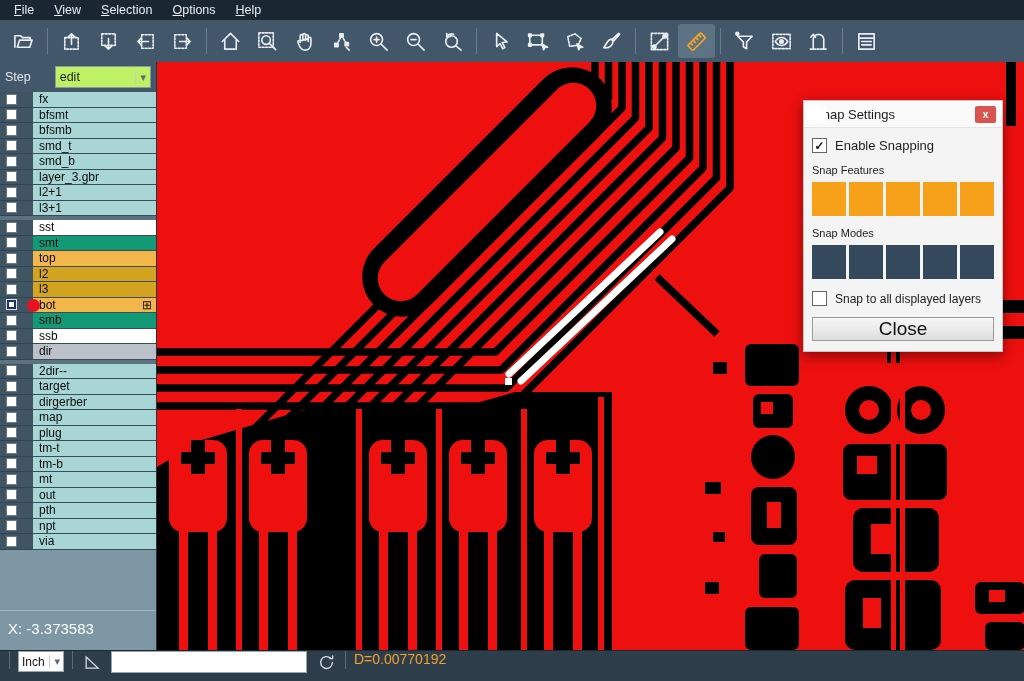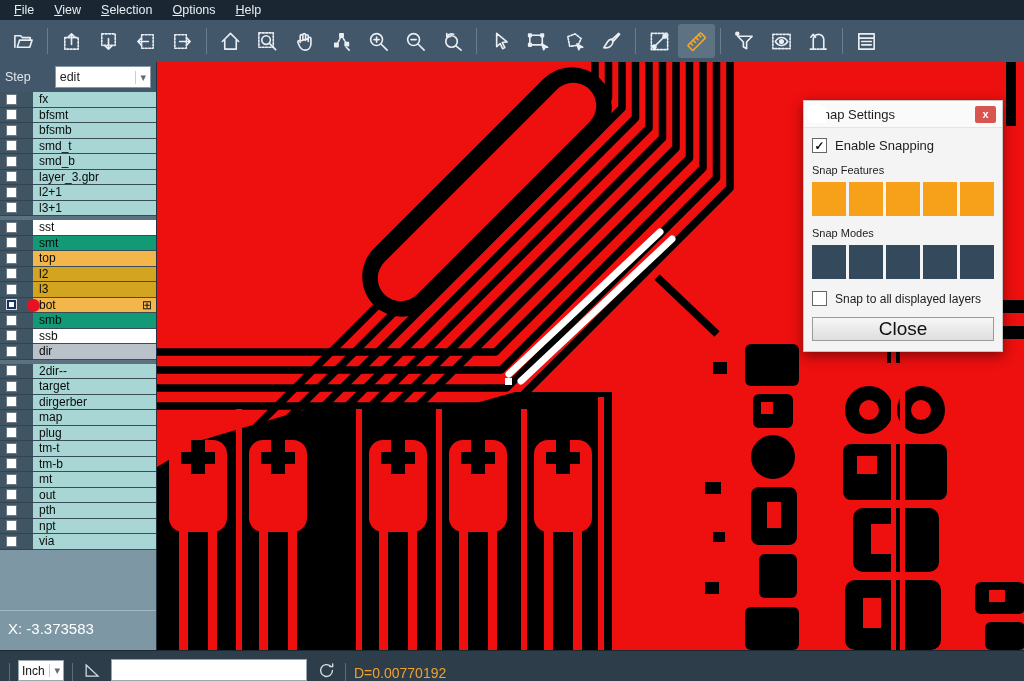--- a/index.html
+++ b/index.html
@@ -16,21 +16,21 @@
   .tbtn{width:37px;height:34px;display:flex;align-items:center;justify-content:center;border-radius:3px;flex:0 0 auto}
   .tbtn .ic,.tbtn svg{display:block;width:23px;height:23px}
   .tbtn.active{background:#5d7282;color:#f5a623}
   .tsep{width:1px;height:26px;background:#6a7d8d;margin:0 5px;flex:0 0 auto}
 
   
   .main{display:flex;height:588px}
   .panel{width:157px;display:flex;flex-direction:column;background:#7d97a5;border-right:1px solid #24323d;flex:0 0 auto}
   .stepbar{height:30px;background:#43576b;display:flex;align-items:center;padding:0 5px;gap:24px;flex:0 0 auto}
   .step-label{color:#dfe7ee;font-size:12.5px}
-  .step-select{flex:1;height:22px;background:#ffffff;border:1px solid #8899a6;display:flex;align-items:center;justify-content:space-between;padding:0 4px;font-size:12.5px;color:#222}
+  .step-select{flex:1;height:22px;background:#bef264;border:1px solid #8899a6;display:flex;align-items:center;justify-content:space-between;padding:0 4px;font-size:12.5px;color:#222}
   .chev{color:#667;font-size:11px;border-left:1px solid #ccc;padding-left:4px}
 
   .layerlist{display:flex;flex-direction:column}
   .lrow{display:flex;height:15.5px;flex:0 0 auto}
   .cbcell{width:33px;background:#405564;display:flex;align-items:center;padding-left:6px;border-bottom:1px solid #33434f;position:relative;z-index:2}
   .cb{width:11px;height:11px;background:#fff;border:1px solid #6d7a84;display:flex;align-items:center;justify-content:center}
   .cb.sel{background:#17335f;border-color:#dde}
   .cb.sel::after{content:"";width:5px;height:5px;background:#fff}
   .dot{position:absolute;right:-7px;top:1px;width:13px;height:13px;border-radius:50%;background:#e81123;z-index:3}
   .lname{flex:1;font-size:12px;color:#0b0b0b;padding:0 4px 0 6px;border-bottom:1px solid #3a4c58;display:flex;align-items:center;justify-content:space-between;line-height:1;overflow:hidden;white-space:nowrap}
@@ -39,21 +39,21 @@
   .gridico{font-size:12px;color:#111}
   .lgsep{height:4px;background:#5c7280;flex:0 0 auto}
 
   .filler{flex:1;background:#7d97a5}
   .coords{background:#7d97a5;border-top:1px solid #a2b7c1;padding:7px 8px 10px;color:#fff;font-size:15px;line-height:1.5}
 
   .canvas{position:relative;flex:1;background:#ee0f0f;overflow:hidden}
   .canvas svg{position:absolute;left:0;top:0}
 
   
-  .statusbar{height:31px;background:#2e3d4a;display:flex;align-items:flex-end;padding:0 9px;gap:8px;color:#c7d3dc;border-top:1px solid #1c2832}
+  .statusbar{height:31px;background:#2e3d4a;display:flex;align-items:flex-start;padding:0 9px;gap:8px;color:#c7d3dc;border-top:1px solid #1c2832}
   .ssep{width:1px;height:18px;background:#5a6b79}
   .unit{width:46px;height:21px;background:#fff;color:#111;font-size:12px;display:flex;align-items:center;justify-content:space-between;padding:0 3px;border:1px solid #98a6b0}
   .sicon{width:22px;height:22px;display:flex;align-items:center;justify-content:center;color:#d6dee5}
   .sicon svg{width:19px;height:19px}
   .sinput{width:196px;height:22px;border:1px solid #98a6b0;background:#fff;font-size:12px;padding:0 4px;font-family:"Liberation Sans",sans-serif}
   .dval{color:#f0a22e;font-size:14px}
 
   
   .dialog{position:absolute;left:803px;top:100px;width:200px;background:#f4f4f4;border:1px solid #c6c6c6;box-shadow:0 4px 12px rgba(0,0,0,.45);z-index:20}
   .dtitle{height:27px;display:flex;align-items:center;justify-content:space-between;padding:0 6px 0 10px;font-size:13px;color:#1d1d1d;background:#fafafa;border-bottom:1px solid #e4e4e4}

